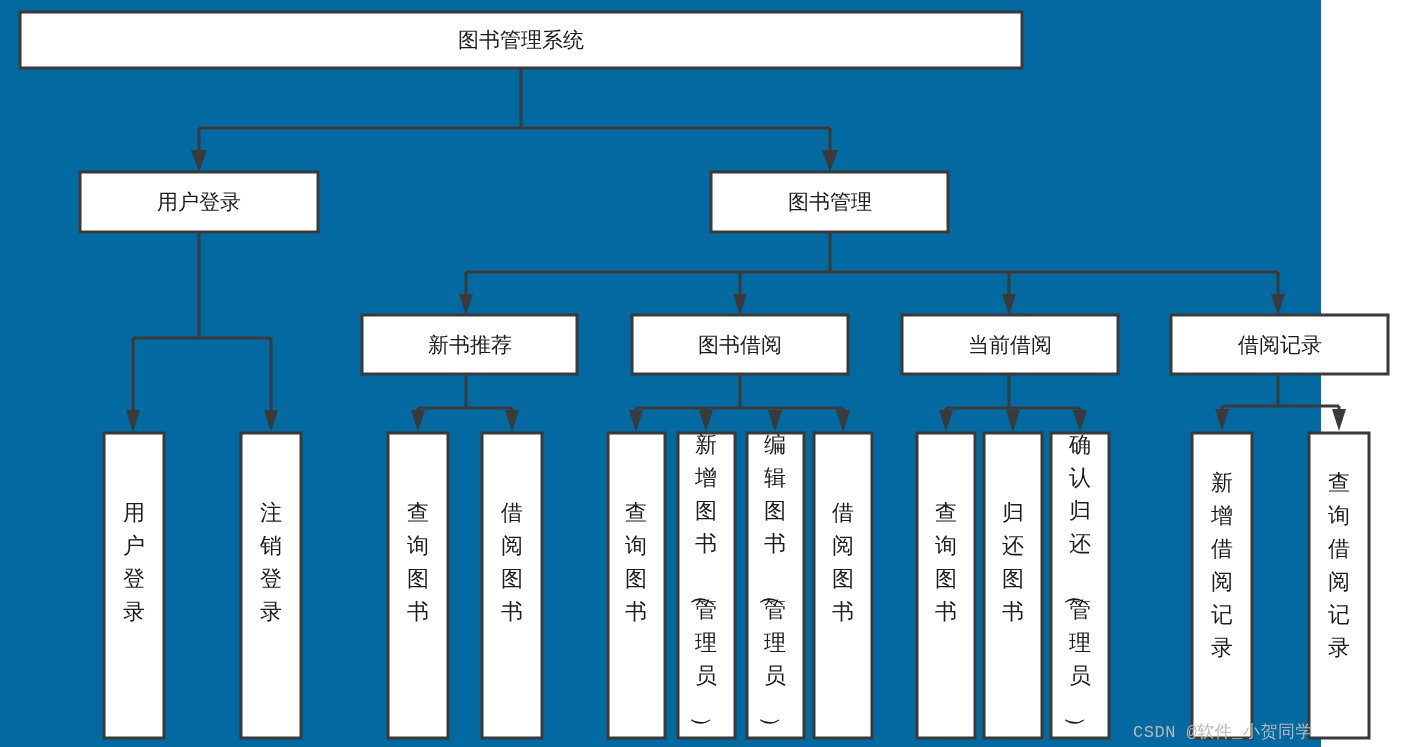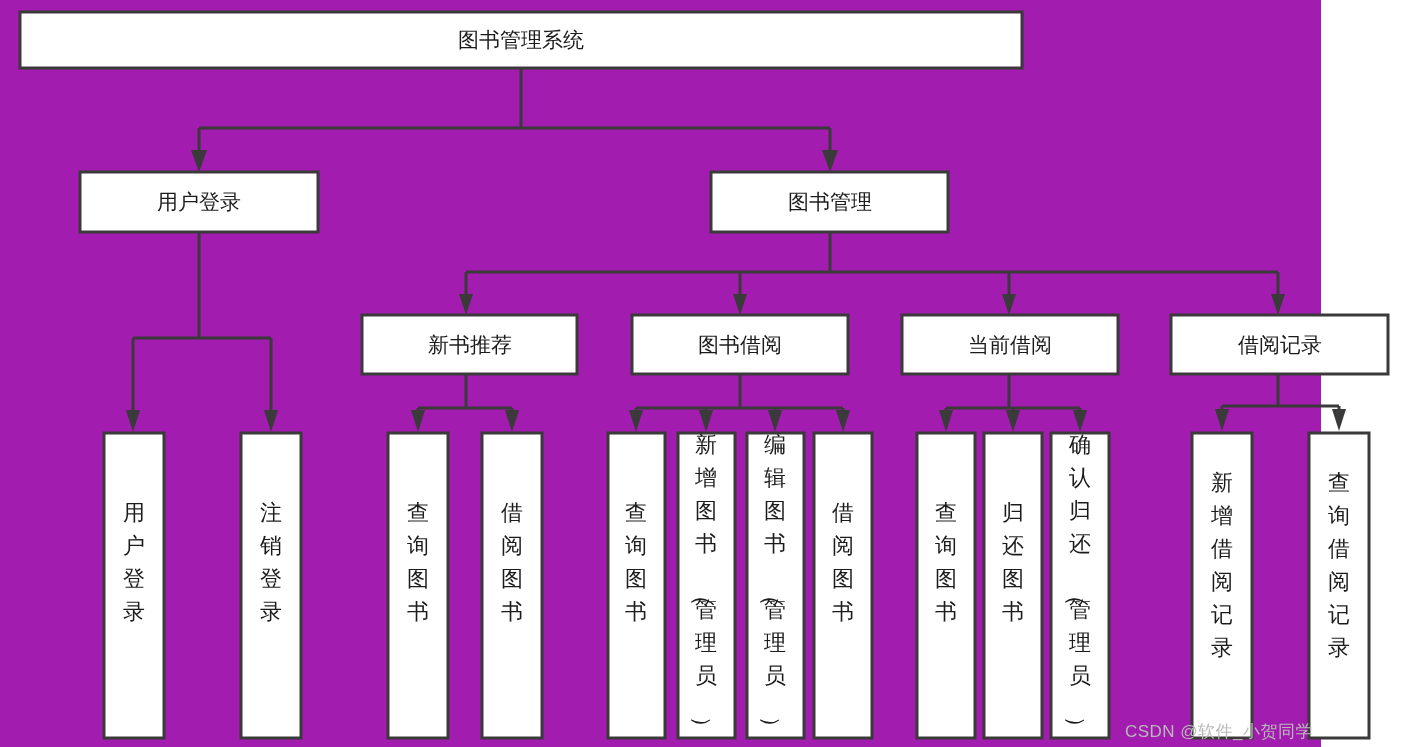--- a/index.html
+++ b/index.html
@@ -11,21 +11,21 @@
   body {
     width: 1405px;
     height: 747px;
     overflow: hidden;
     font-family: "DejaVu Sans", "Liberation Sans", sans-serif;
   }
   #diagram-root {
     position: relative;
     width: 1321px;
     height: 747px;
-    background: #a21caf;
+    background: #0369a1;
   }
   svg#flowchart {
     position: absolute;
     left: 0;
     top: 0;
     width: 1405px;
     height: 747px;
     display: block;
   }
   .node-rect {
@@ -53,21 +53,21 @@
   .node-label-v {
     fill: #1b1b1b;
     font-family: "DejaVu Sans", "Liberation Sans", sans-serif;
     font-size: 22px;
     text-anchor: middle;
   }
   .watermark {
     position: absolute;
     right: 8px;
     bottom: 4px;
-    font-family: Liberation Sans, sans-serif;
+    font-family: Liberation Mono, monospace;
     font-size: 17px;
     color: #b9b9b9;
     letter-spacing: 0.5px;
     white-space: nowrap;
     pointer-events: none;
   }
 </style>
 </head>
 <body>
 

